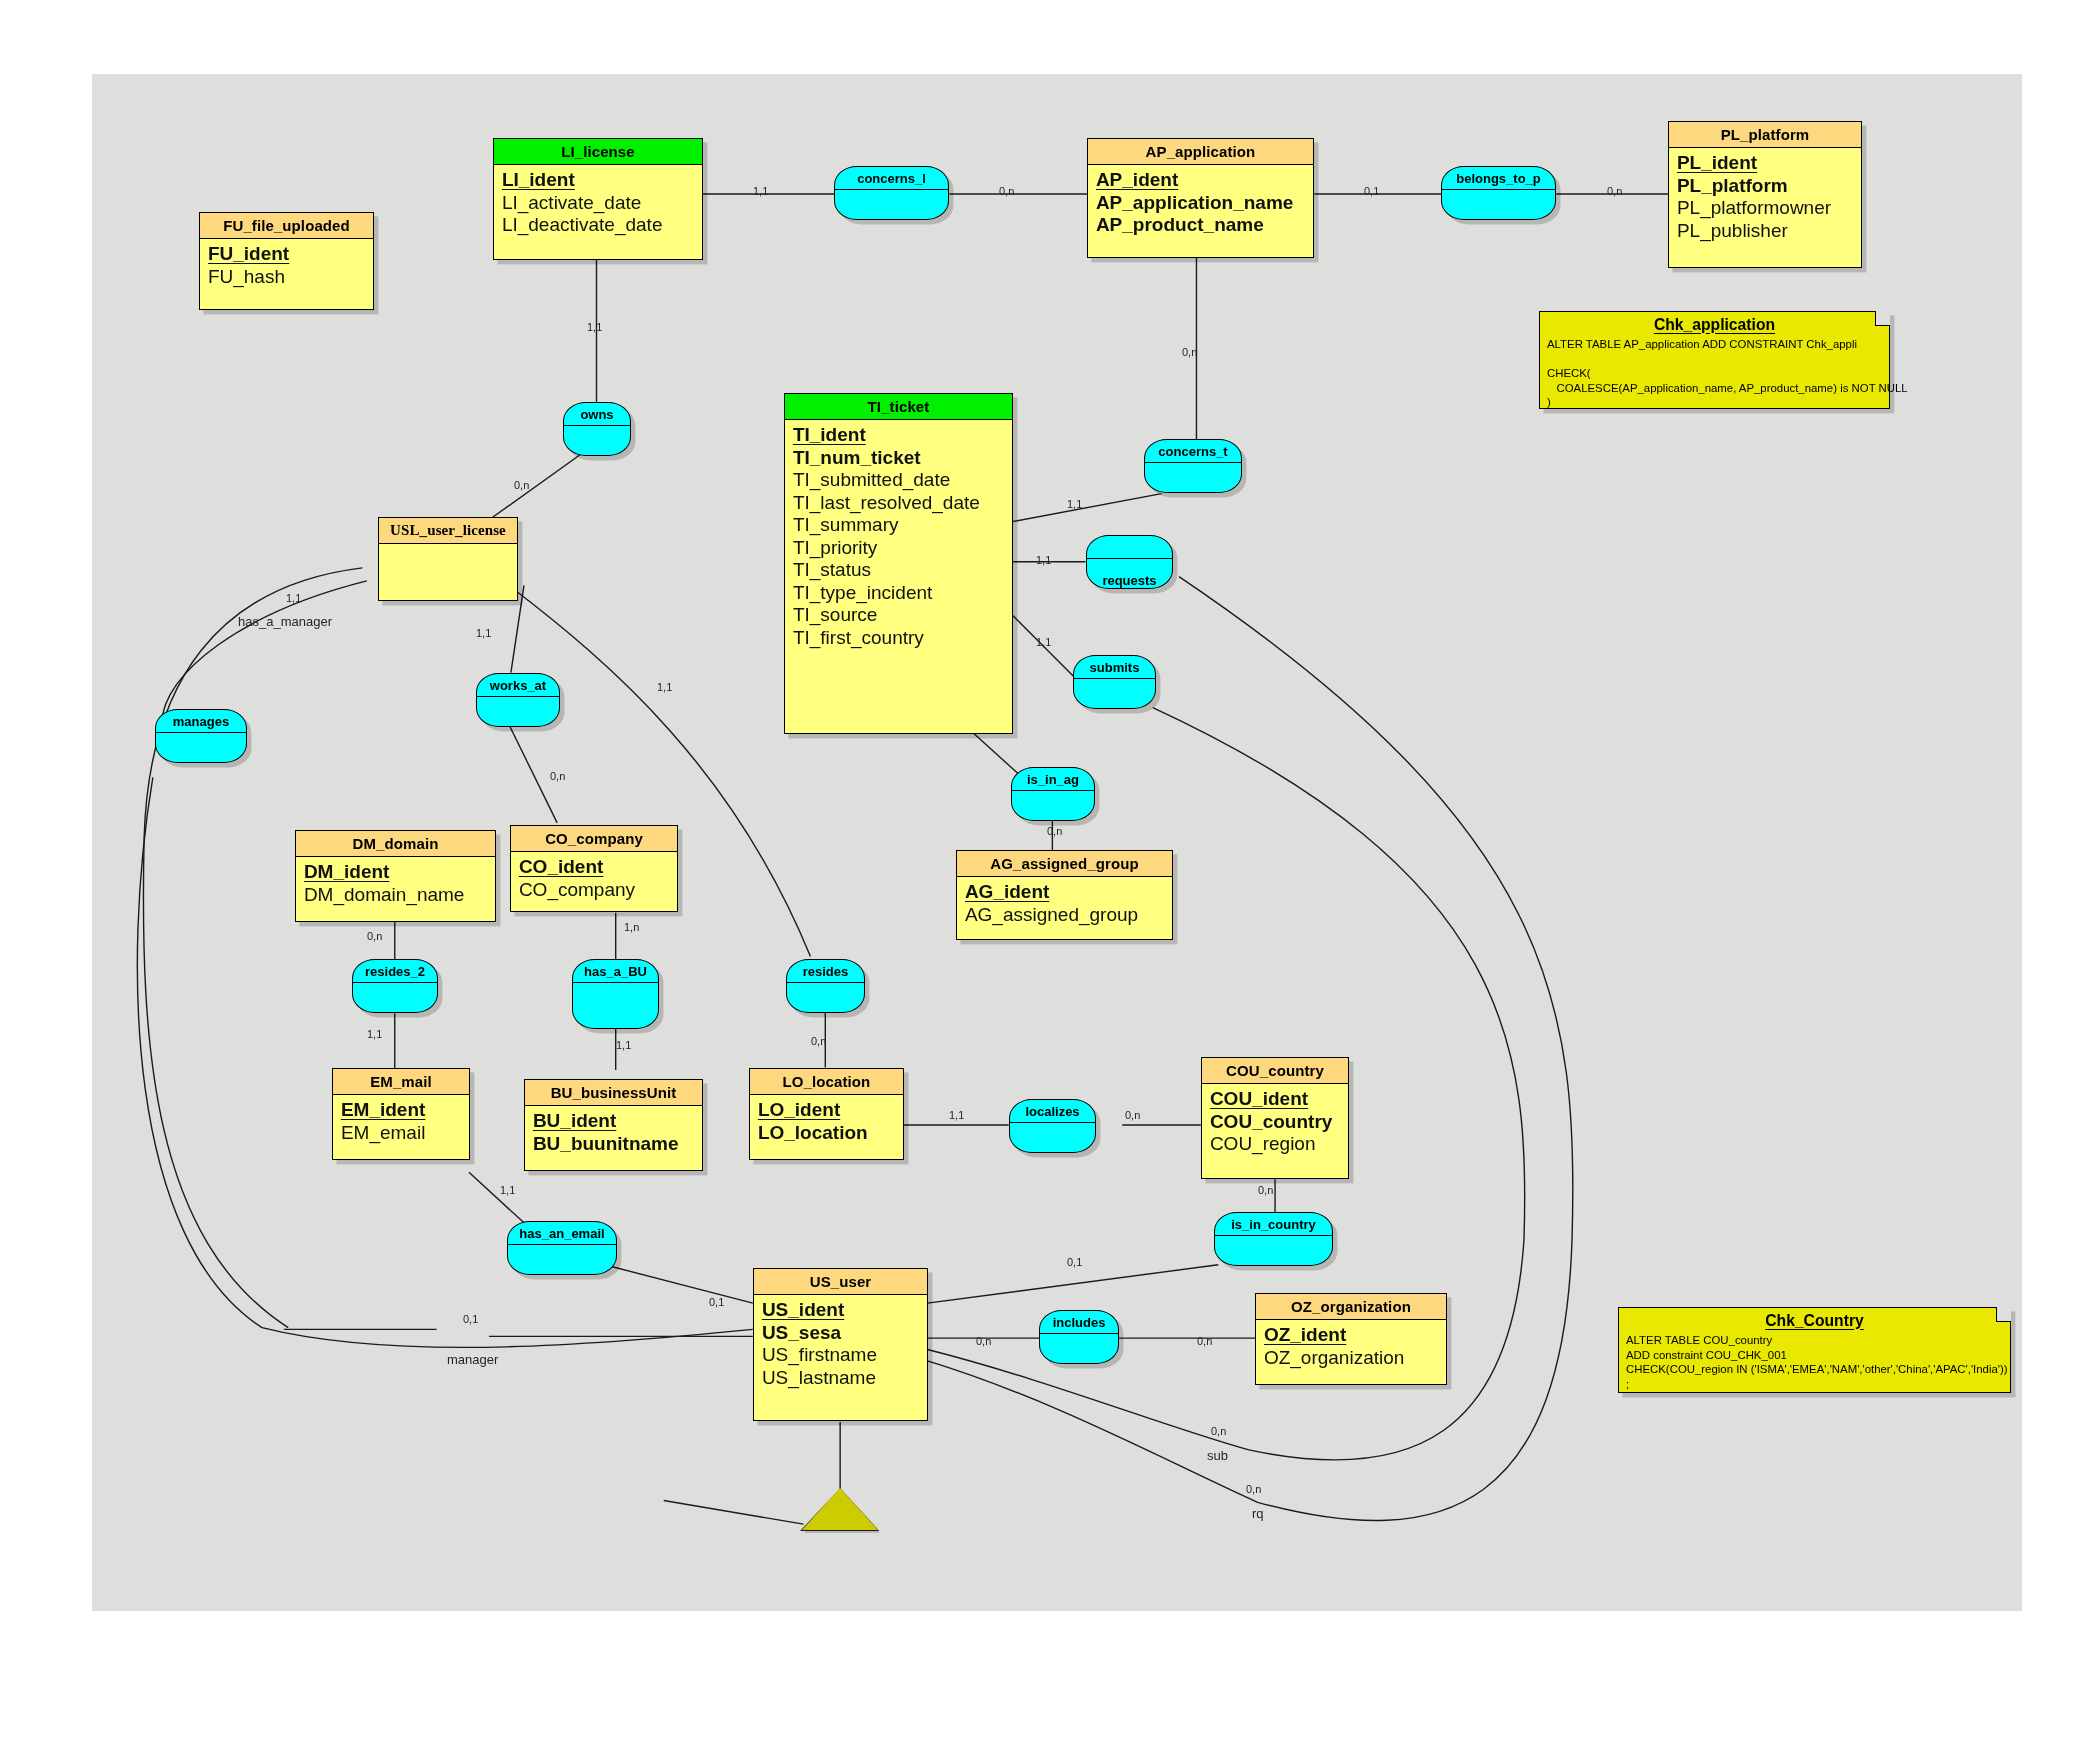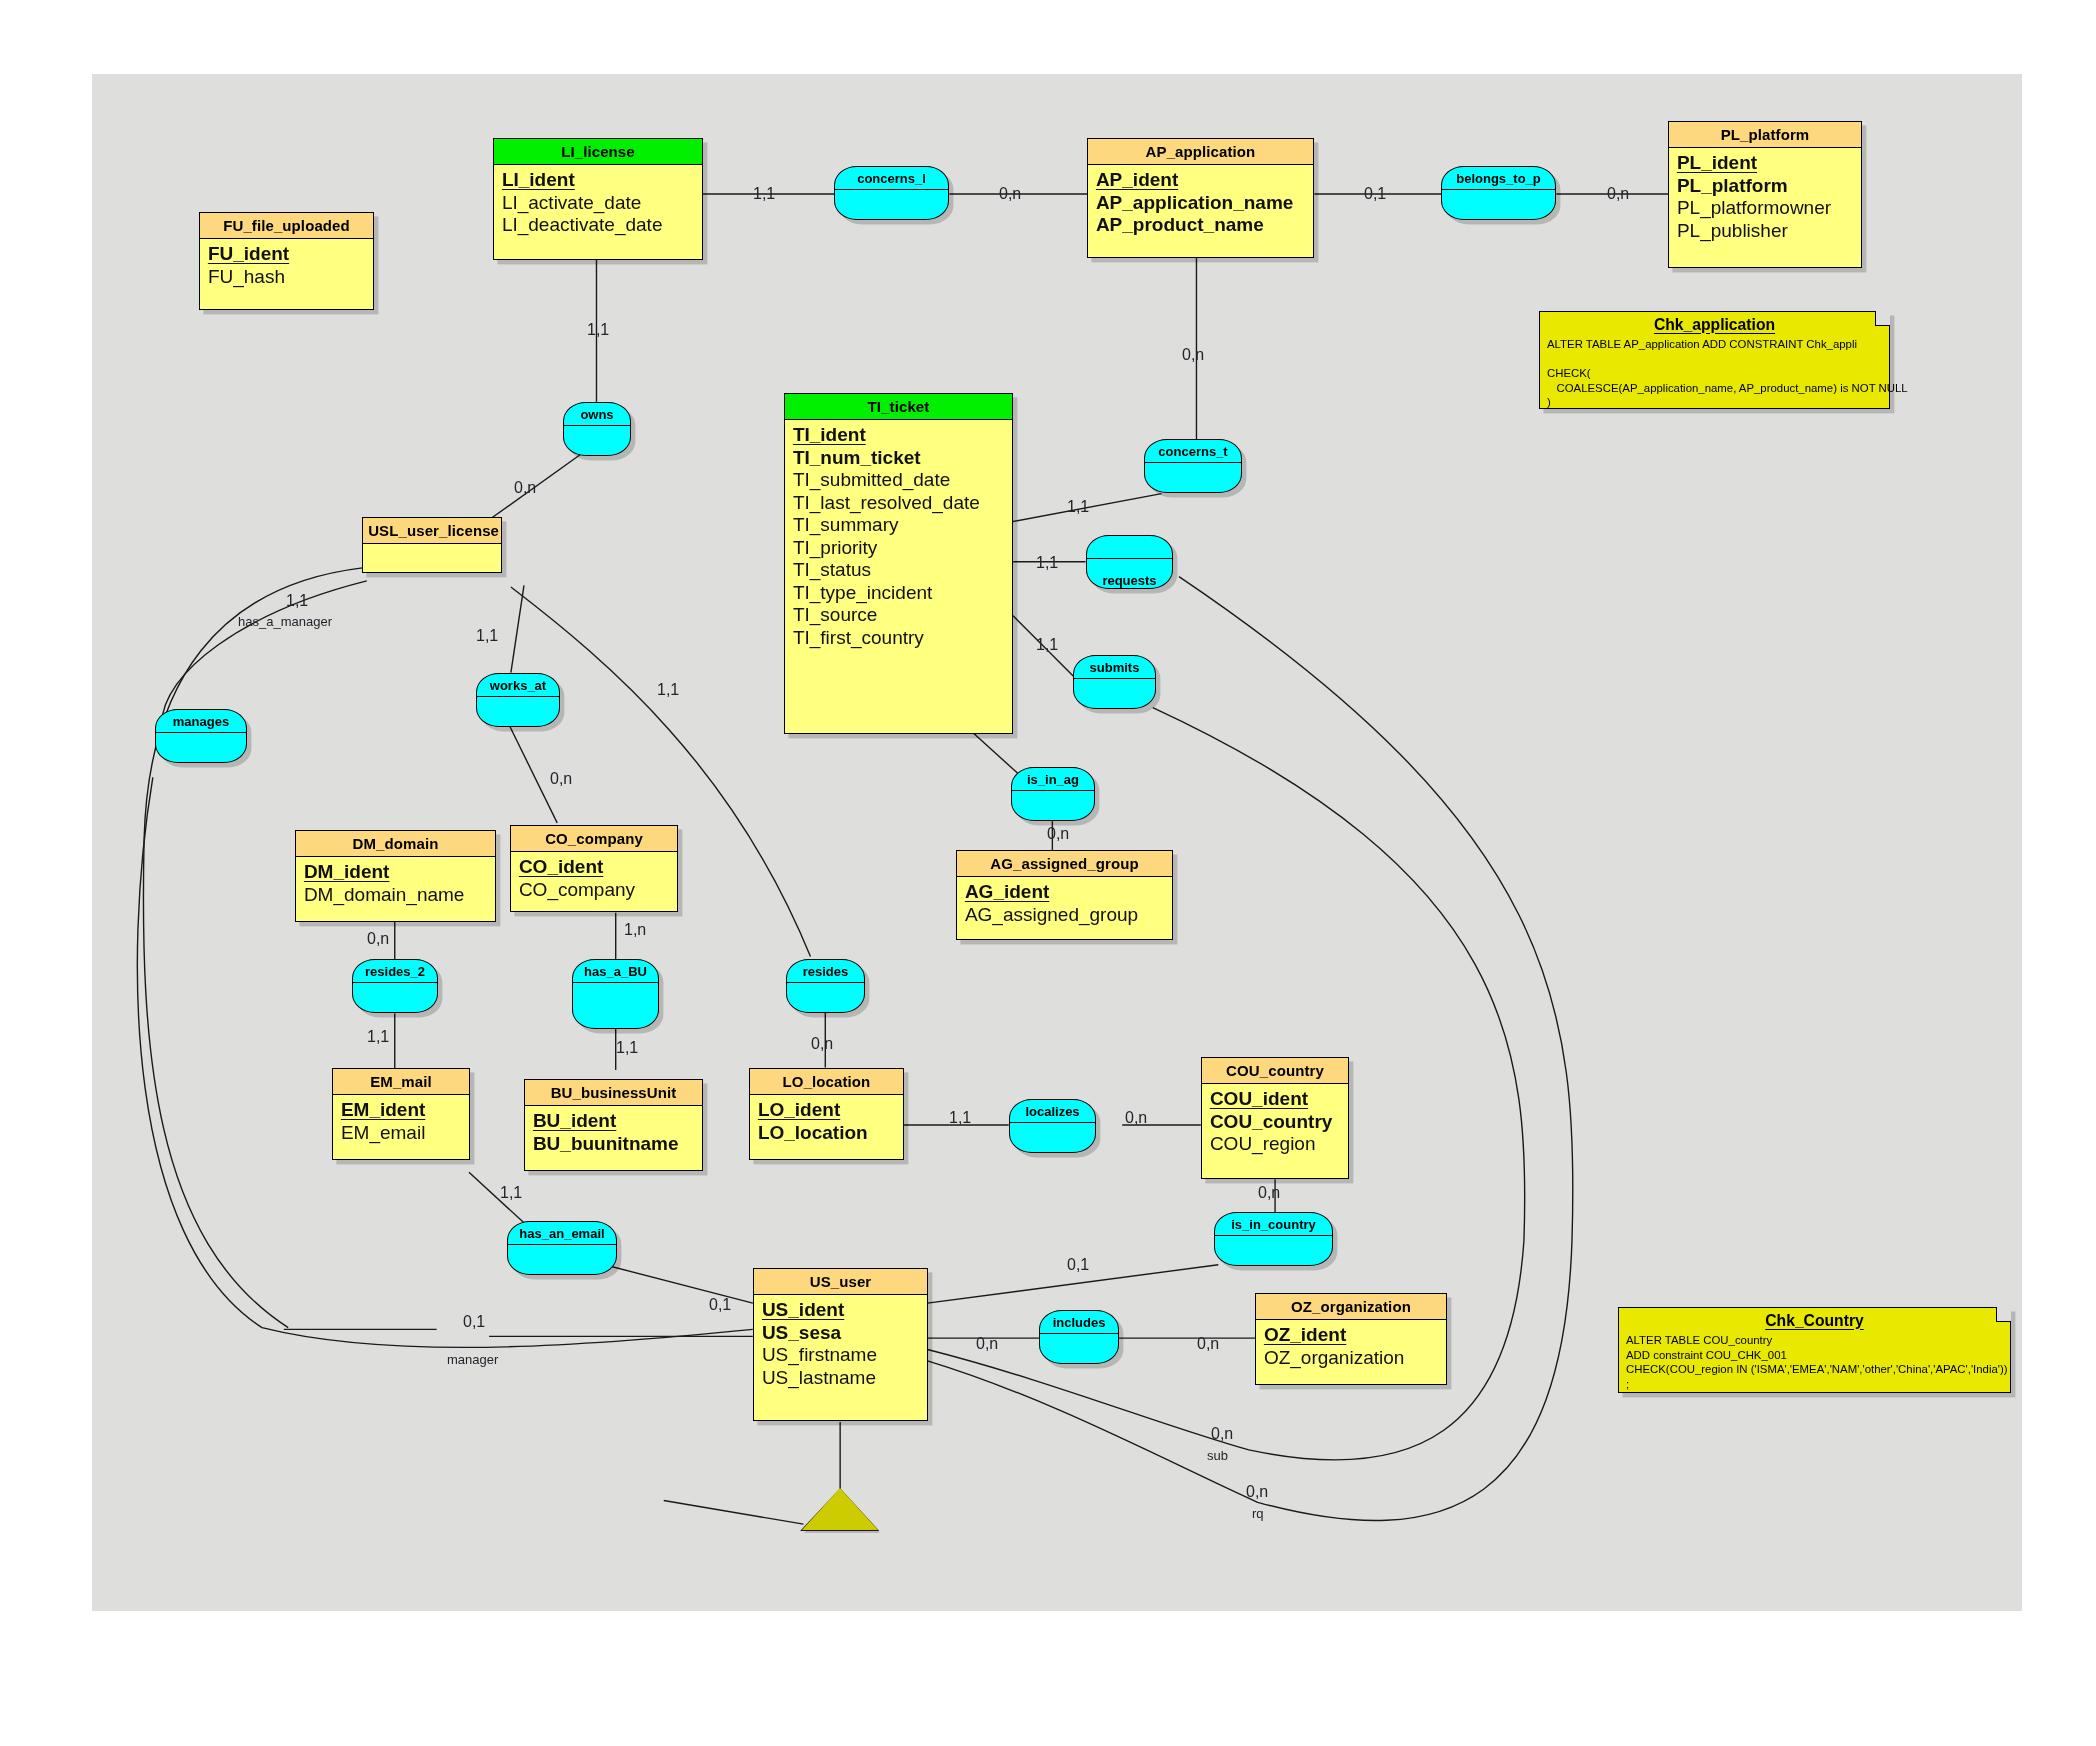--- a/index.html
+++ b/index.html
@@ -18,21 +18,21 @@
   .attr{font-size:19px;line-height:1.00;color:#111;white-space:nowrap;padding:0.9px 0 2.6px 0;}
   .attr.pk{font-weight:bold;text-decoration:underline;text-underline-offset:2.6px;}
   .attr.mand{font-weight:bold;}
 
   
   .rel{position:absolute;background:#00ffff;border:1.4px solid #000;border-radius:23px/19px;box-shadow:4.4px 4.4px 0 rgba(0,0,0,0.18);box-sizing:border-box;display:flex;align-items:flex-start;justify-content:center;}
   .rel .rname{font-size:13px;font-weight:bold;color:#000;padding-top:3.5px;white-space:nowrap;}
   .rel .rline{position:absolute;left:0;right:0;top:22px;border-top:1.4px solid #000;}
 
   
-  .card{position:absolute;font-size:16px;color:#23252b;white-space:nowrap;}
+  .card{position:absolute;font-size:11px;color:#23252b;white-space:nowrap;}
   .role{position:absolute;font-size:13px;color:#23252b;white-space:nowrap;}
 
   
   .note{position:absolute;background:#e8e800;border:1.4px solid #000;box-shadow:4.4px 4.4px 0 rgba(0,0,0,0.18);box-sizing:border-box;padding:3.5px 7px 5.2px 7px;}
   .note .ntitle{text-align:center;font-size:15.7px;font-weight:bold;text-decoration:underline;text-underline-offset:2.6px;color:#000;margin-bottom:3.5px;}
   .note .nline{font-size:11.4px;line-height:1.28;color:#000;white-space:pre;}
   .note .dogear{position:absolute;right:-0.9px;top:-0.9px;width:14px;height:14px;background:#dededd;border-left:1.4px solid #000;border-bottom:1.4px solid #000;}
 
   .tri{position:absolute;width:0;height:0;border-left:38px solid transparent;border-right:38px solid transparent;border-bottom:42px solid #cccc00;filter:drop-shadow(2.6px 3.5px 0 rgba(0,0,0,0.18));}
 </style>
@@ -153,21 +153,21 @@
       <div class="attr">TI_last_resolved_date</div>
       <div class="attr">TI_summary</div>
       <div class="attr">TI_priority</div>
       <div class="attr">TI_status</div>
       <div class="attr">TI_type_incident</div>
       <div class="attr">TI_source</div>
       <div class="attr">TI_first_country</div>
     </div>
   </div>
 
-  <div class="entity" style="left:362px;top:517px;width:140px;height:56px;">
+  <div class="entity" style="left:378px;top:517px;width:140px;height:84px;font-family:Liberation Serif, serif;">
     <div class="ehead">USL_user_license</div>
     <div class="ebody"></div>
   </div>
 
   <div class="entity" style="left:295px;top:830px;width:201px;height:92px;">
     <div class="ehead">DM_domain</div>
     <div class="ebody">
       <div class="attr pk">DM_ident</div>
       <div class="attr">DM_domain_name</div>
     </div>

